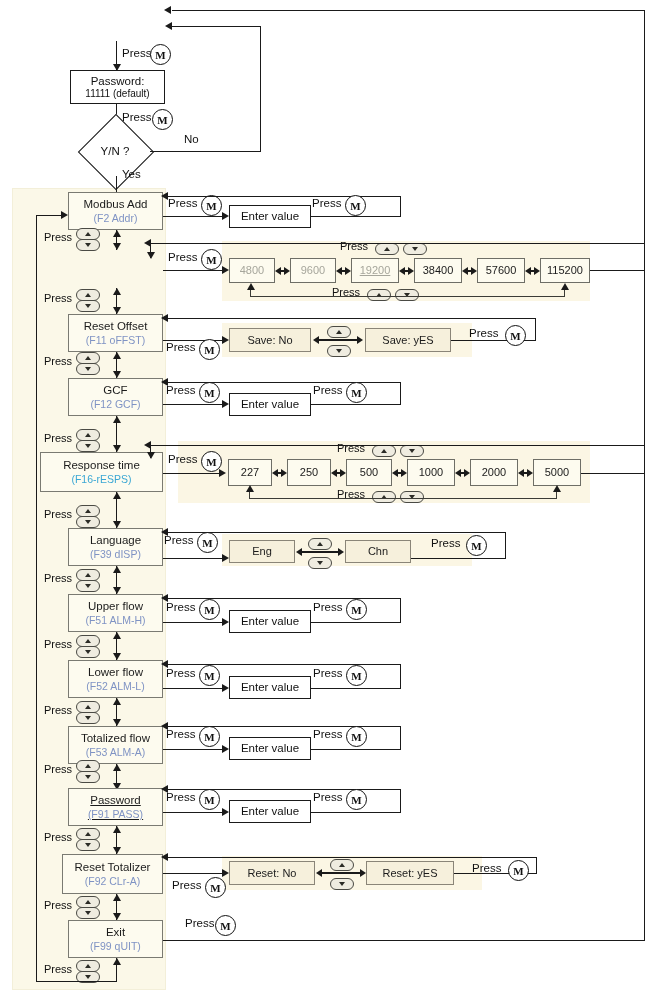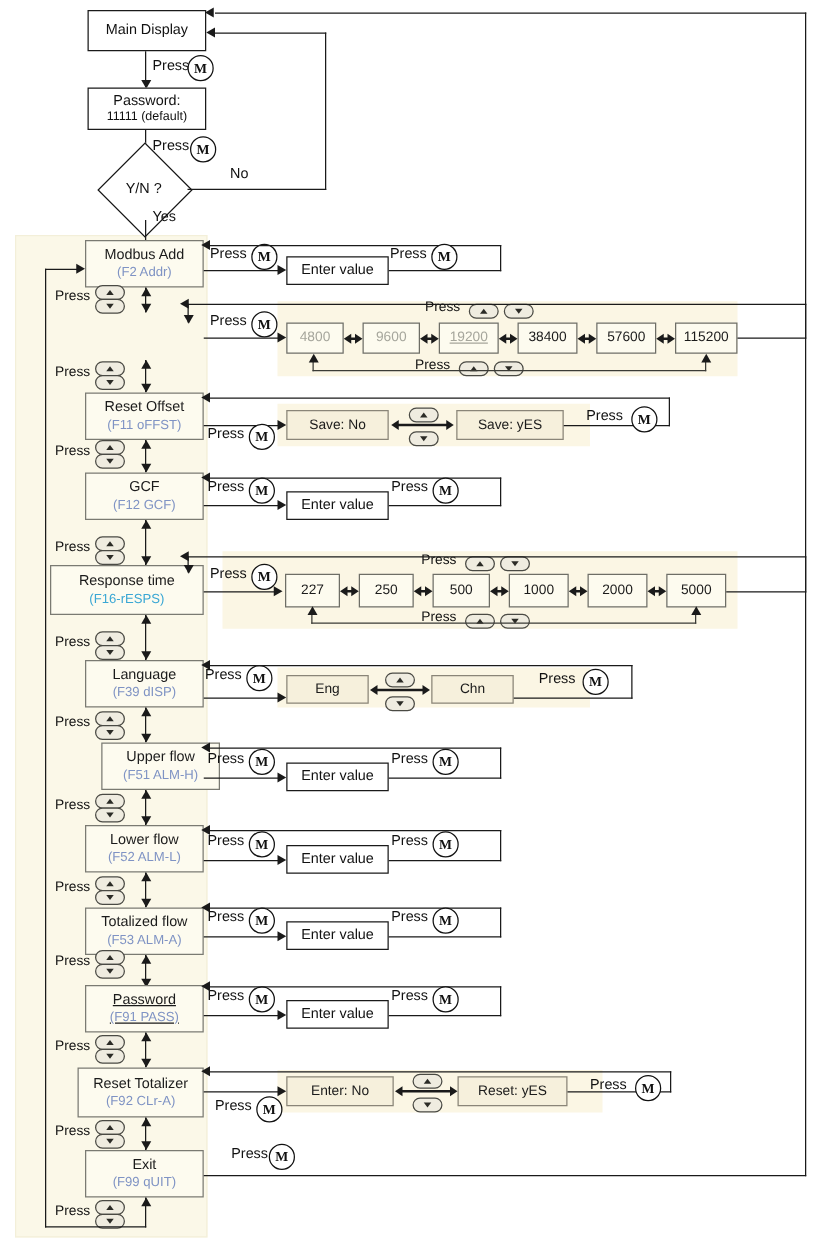--- a/index.html
+++ b/index.html
@@ -125,23 +125,20 @@
 <div id="root">
 
   <div class="abs panel-menu" style="left:12px;top:188px;width:154px;height:802px;"></div>
 
   <div class="abs panel-opt" style="left:222px;top:241px;width:368px;height:60px;"></div>
   <div class="abs panel-opt" style="left:222px;top:323px;width:250px;height:34px;"></div>
   <div class="abs panel-opt" style="left:178px;top:441px;width:412px;height:62px;"></div>
   <div class="abs panel-opt" style="left:222px;top:534px;width:250px;height:32px;"></div>
   <div class="abs panel-opt" style="left:222px;top:856px;width:260px;height:34px;"></div>
 
-  <div class="node node-white" style="left:70px;top:8px;width:95px;height:33px;">
-    <span>Main Display</span>
-  </div>
 
   <div class="ln lnv" style="left:116px;top:41px;height:29px;"></div>
   <div class="ar ar-d" style="left:113px;top:64px;"></div>
   <div class="lbl" style="left:122px;top:47px;">Press</div>
   <div class="mkey" style="left:150px;top:44px;">M</div>
 
   <div class="node node-white" style="left:70px;top:70px;width:95px;height:34px;">
     <span>Password:</span>
     <span style="font-size:10px;">11111 (default)</span>
   </div>
@@ -504,21 +501,21 @@
         <span class="tri tri-u"></span>
       </div>
     <div class="pill p2">
         <span class="tri tri-d"></span>
       </div>
   </div>
   <div class="ln lnv" style="left:116px;top:566px;height:28px;"></div>
   <div class="ar ar-d" style="left:113px;top:587px;"></div>
   <div class="ar ar-u" style="left:113px;top:566px;"></div>
 
-  <div class="node node-menu" style="left:68px;top:594px;width:95px;height:38px;margin-left:13px;">
+  <div class="node node-menu" style="left:68px;top:594px;width:95px;height:38px;">
     <span>Upper flow</span>
     <span class="sub">(F51 ALM-H)</span>
   </div>
   <div class="ln lnh" style="left:163px;top:622px;width:62px;"></div>
   <div class="ar ar-r" style="left:222px;top:618px;"></div>
   <div class="lbl" style="left:166px;top:601px;">Press</div>
   <div class="mkey" style="left:199px;top:599px;">M</div>
   <div class="node node-white" style="left:229px;top:610px;width:82px;height:23px;">
     <span>Enter value</span>
   </div>
@@ -638,21 +635,21 @@
   <div class="node node-menu" style="left:62px;top:854px;width:101px;height:40px;">
     <span>Reset Totalizer</span>
     <span class="sub">(F92 CLr-A)</span>
   </div>
   <div class="ln lnh" style="left:163px;top:873px;width:62px;"></div>
   <div class="ar ar-r" style="left:222px;top:869px;"></div>
   <div class="lbl" style="left:172px;top:879px;">Press</div>
   <div class="mkey" style="left:205px;top:877px;">M</div>
 
   <div class="node node-opt" style="left:229px;top:861px;width:86px;height:24px;">
-    <span>Enter: No</span>
+    <span>Reset: No</span>
     </div>
   <div class="node node-opt" style="left:366px;top:861px;width:88px;height:24px;">
     <span>Reset: yES</span>
     </div>
   <div class="dbl" style="left:316px;top:869px;width:50px;">
       <div class="bar"></div>
       <div class="hl"></div>
       <div class="hr"></div>
     </div>
   <div class="pill" style="left:330px;top:859px;">

